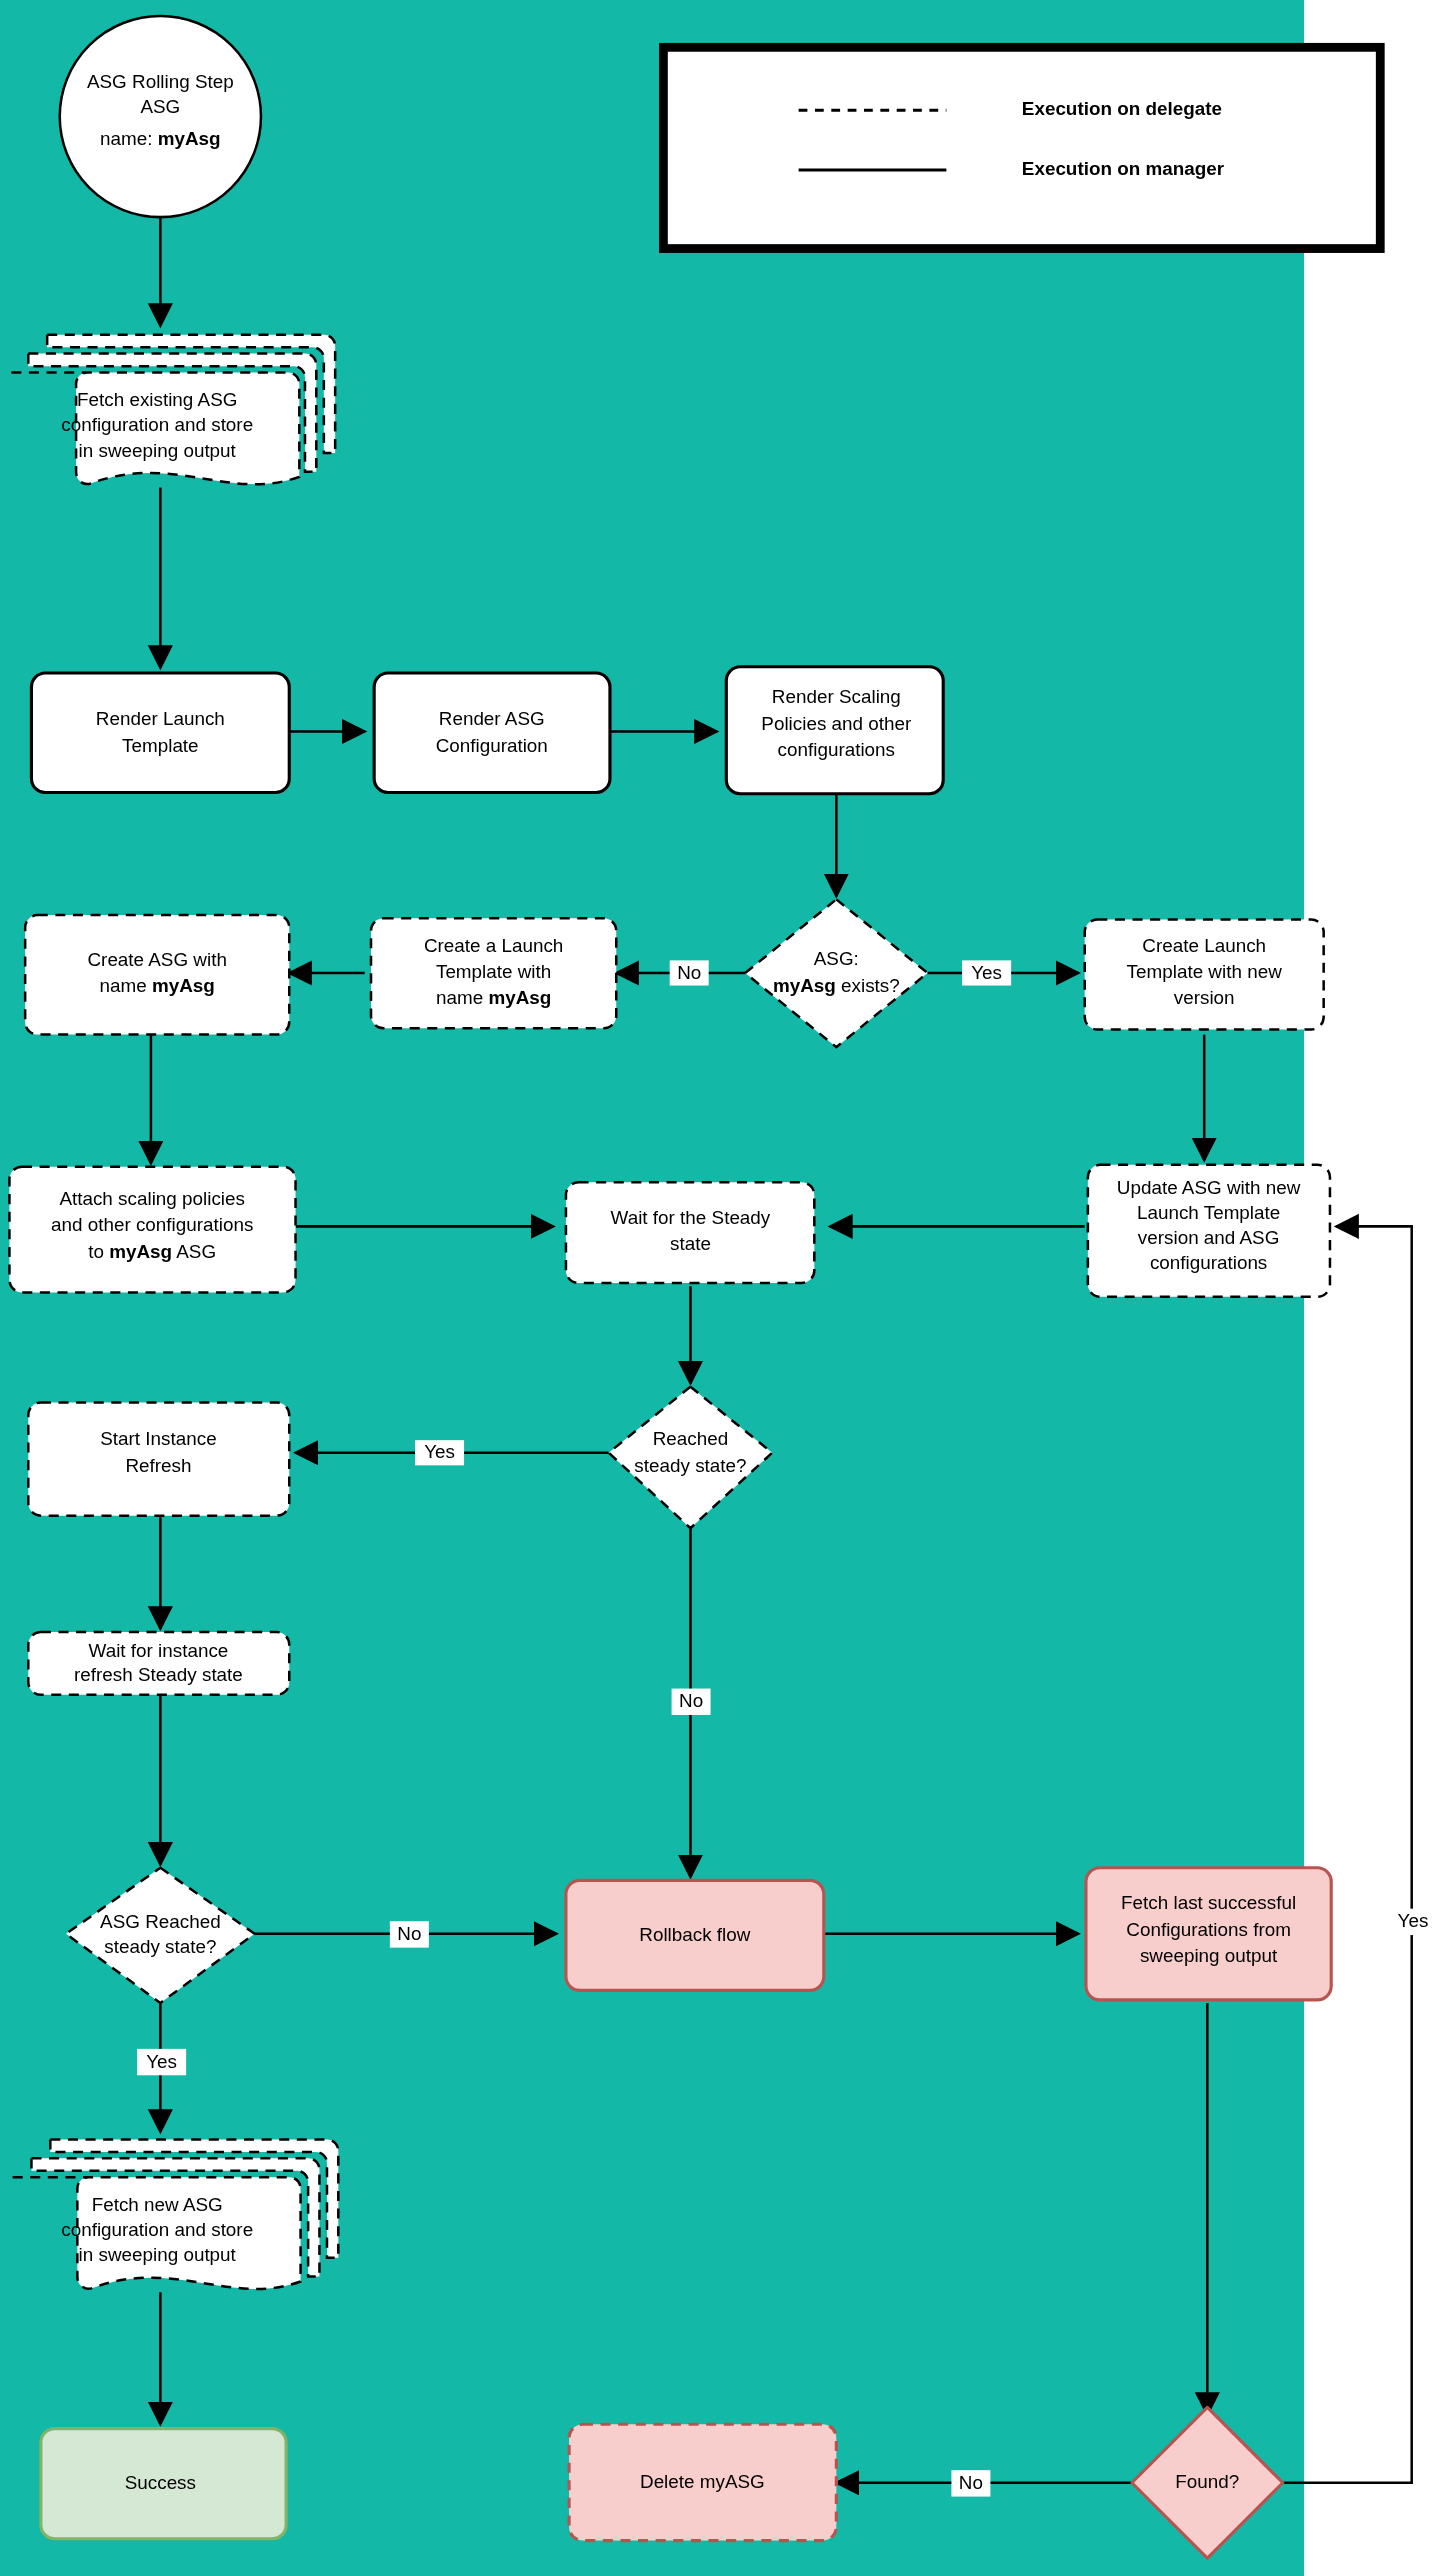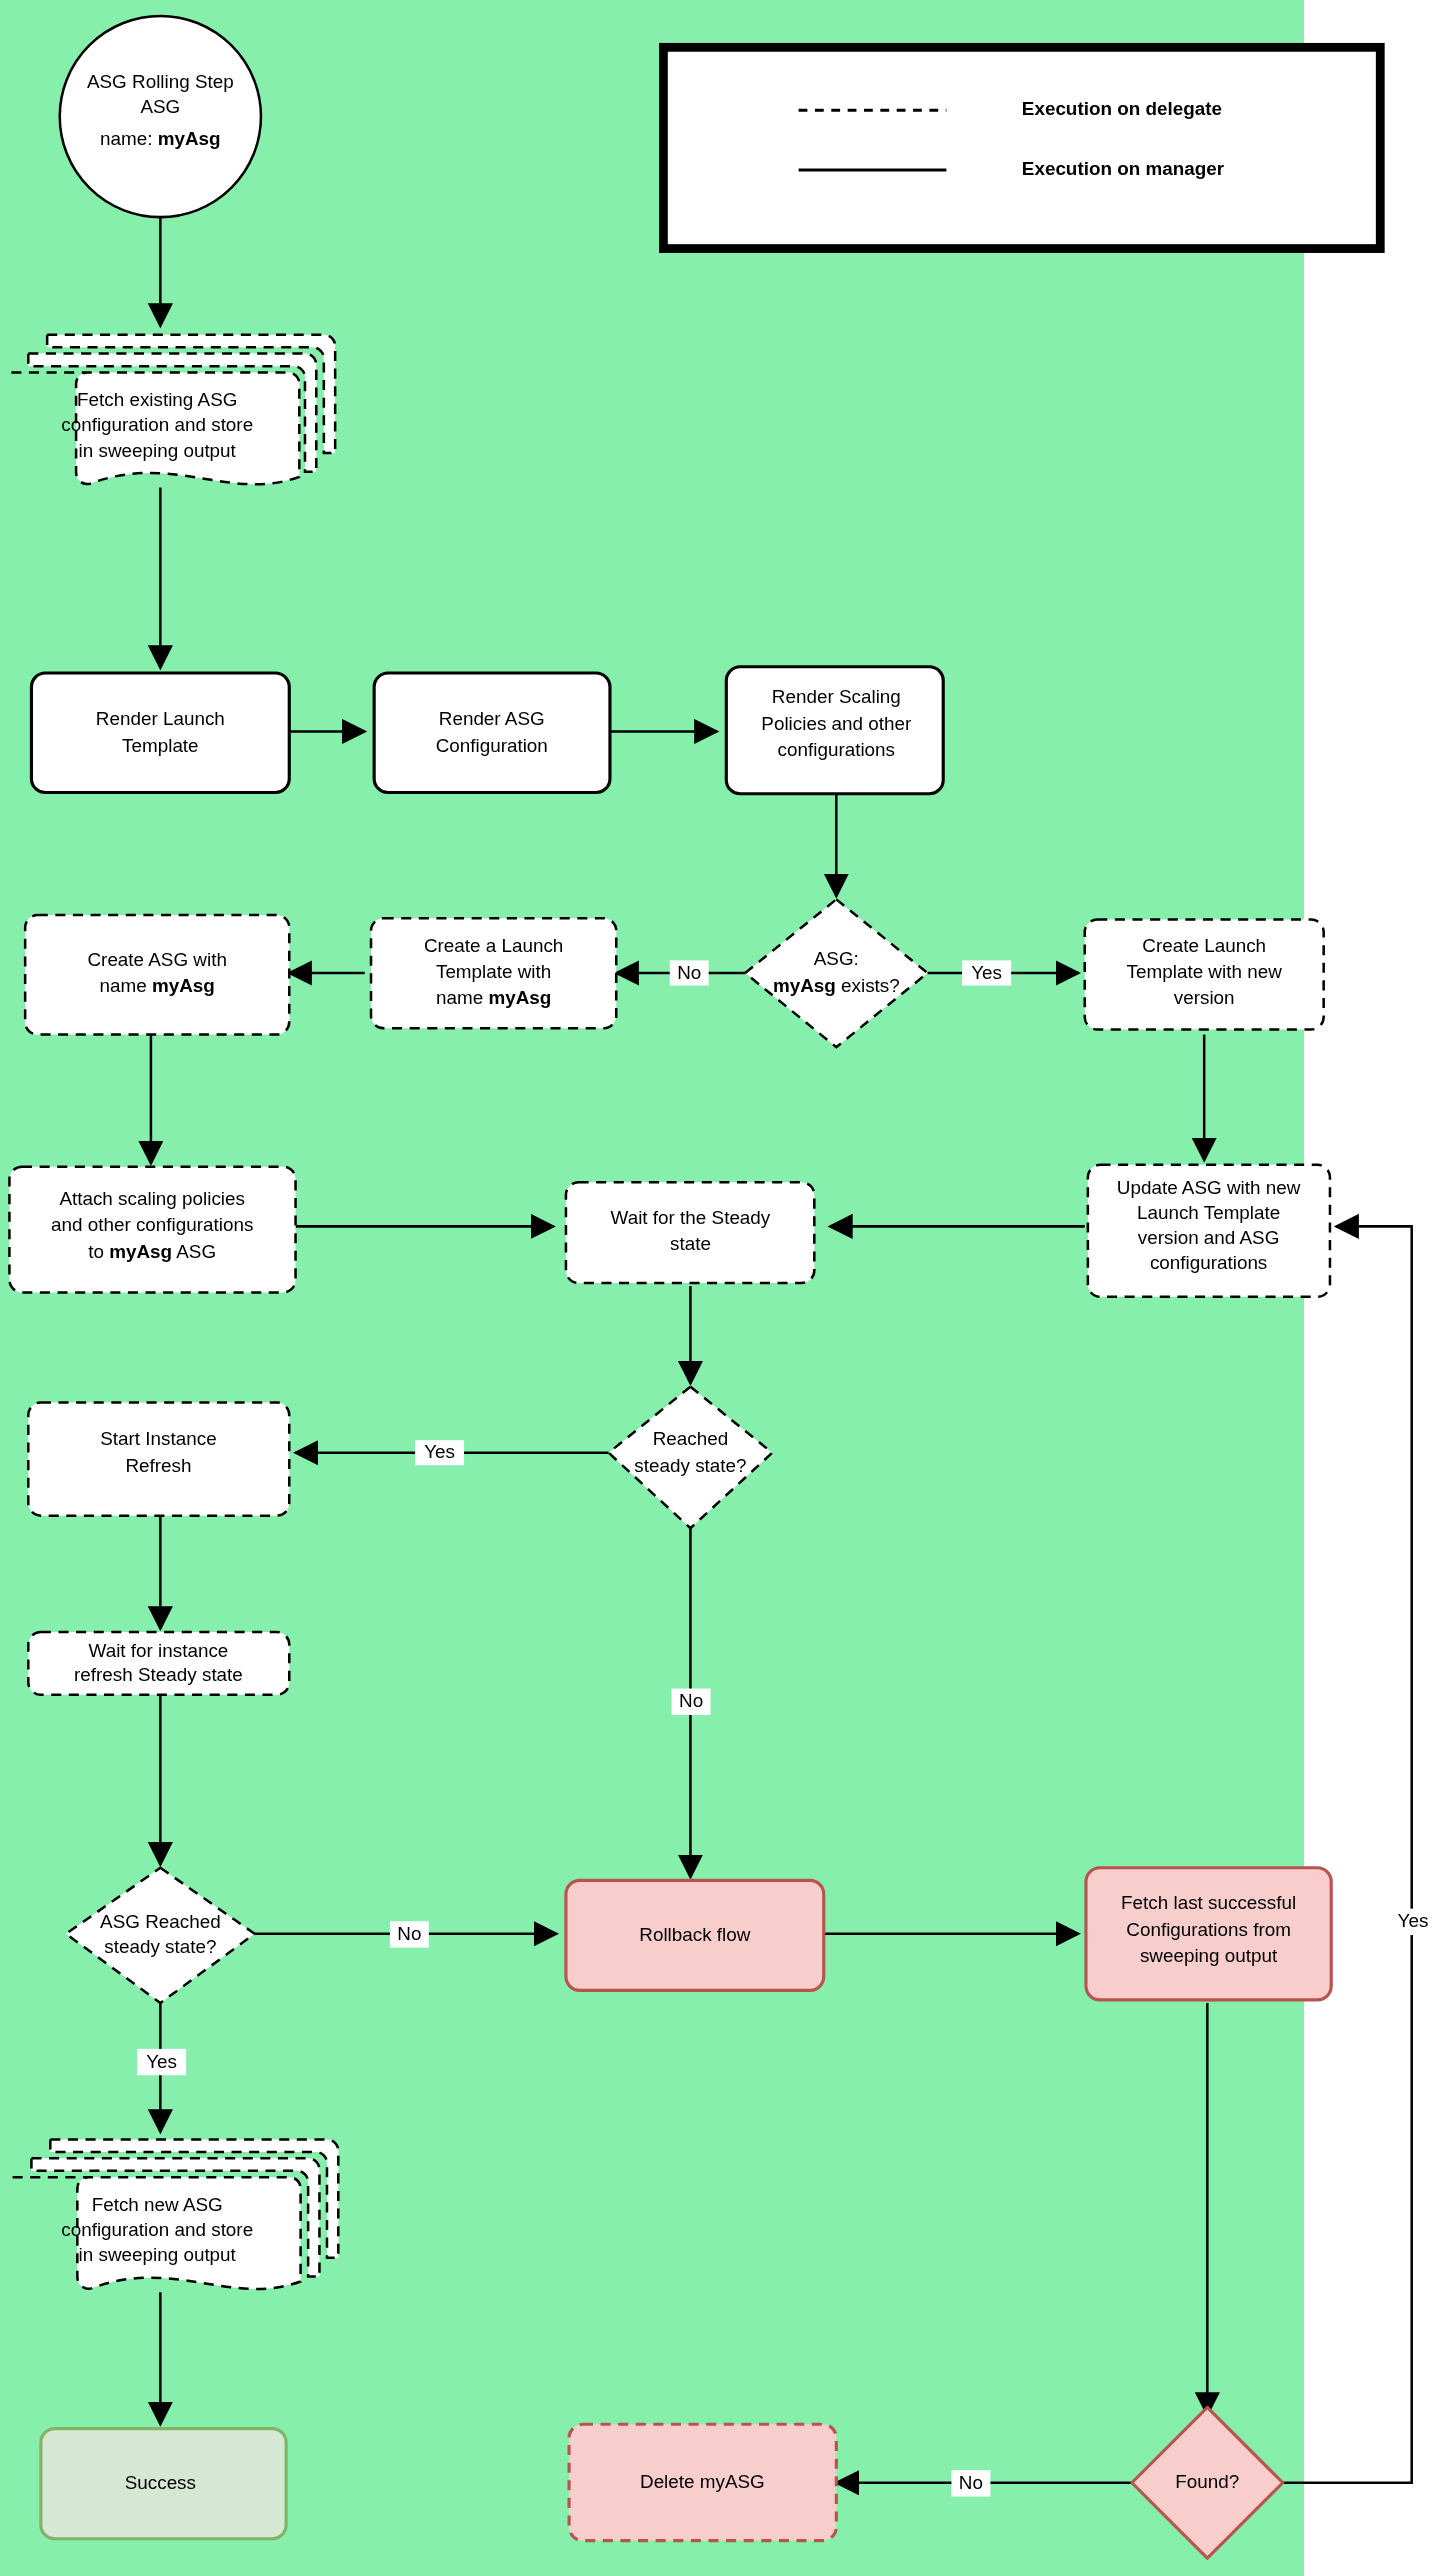--- a/index.html
+++ b/index.html
@@ -1,16 +1,16 @@
 <!DOCTYPE html>
 <html style="font-size:10px"><head>
 <meta charset="utf-8">
 <style>
   html,body{margin:0;padding:0;background:#ffffff;}
-  #canvas{position:relative;width:1304px;height:2576px;background:#86efac;
+  #canvas{position:relative;width:1304px;height:2576px;background:#14b8a6;
           font-family:"Liberation Sans", sans-serif;}
   svg{position:absolute;top:0;left:0;width:1440px;height:2576px;overflow:visible;}
   .nd-label{font-family:"Liberation Sans", sans-serif;font-size:30px;fill:#000;
             text-anchor:middle;dominant-baseline:middle;}
   .nd-label tspan.b{font-weight:bold;}
   .edge-label{font-family:"Liberation Sans", sans-serif;font-size:30px;fill:#000;
               text-anchor:middle;dominant-baseline:middle;}
   .edge-label-bg{fill:#ffffff;}
   .legend-label{font-family:"Liberation Sans", sans-serif;font-size:30px;
                 font-weight:bold;fill:#000;dominant-baseline:middle;}

